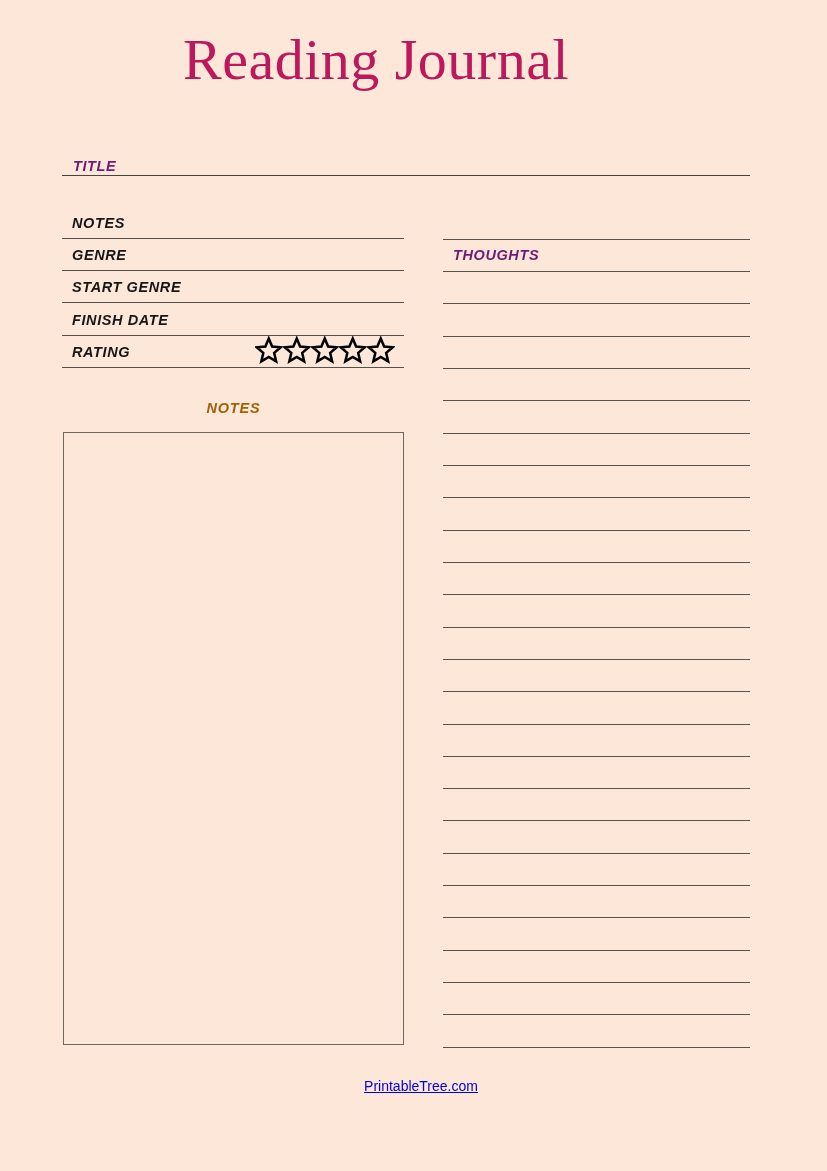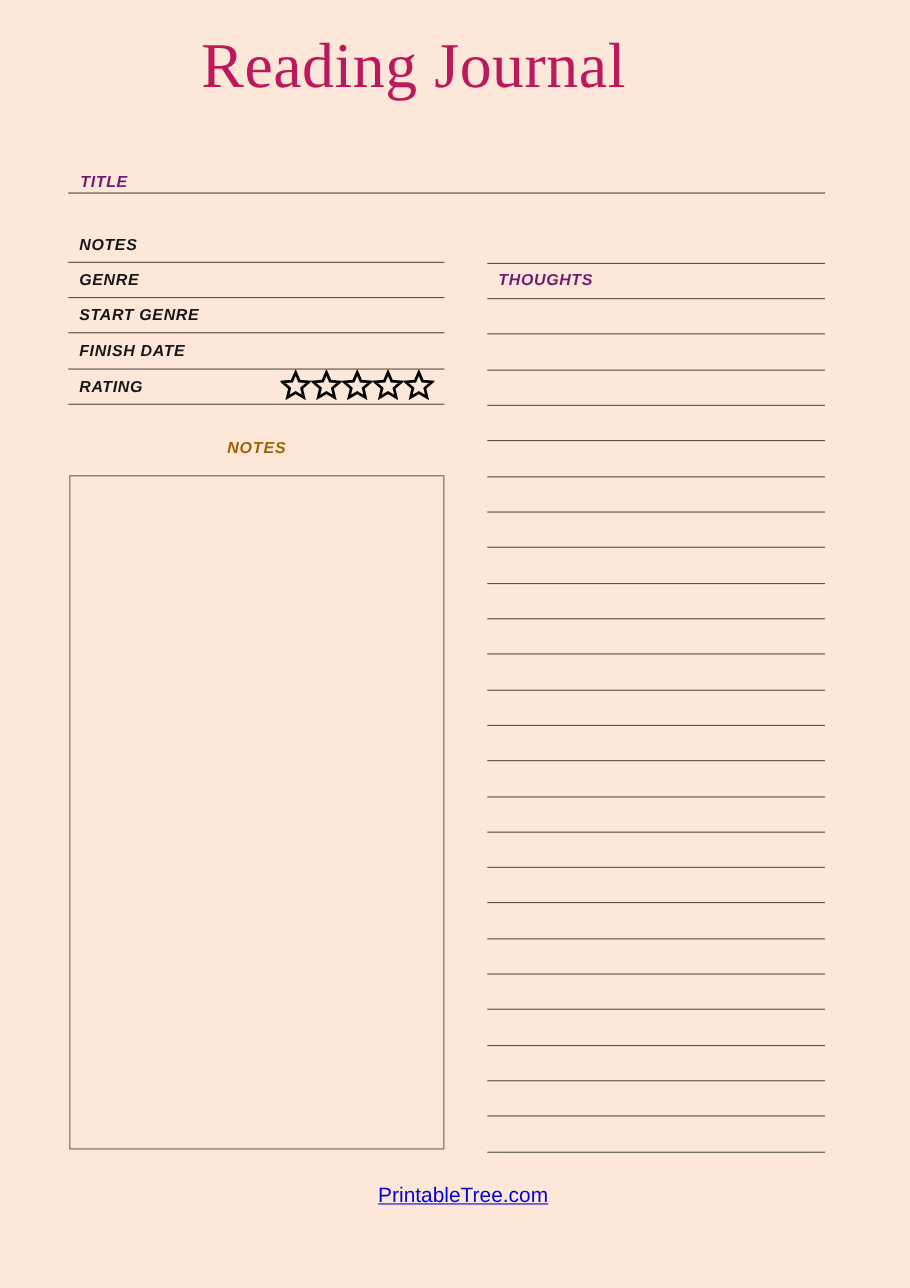--- a/index.html
+++ b/index.html
@@ -106,21 +106,21 @@
   }
   .footer {
     position: absolute;
     left: 0;
     top: 1077px;
     width: 842px;
     text-align: center;
   }
   .footer a {
     font-family: "Liberation Sans", sans-serif;
-    font-size: 19px;
+    font-size: 14px;
     color: #0000e0;
   }
 </style>
 </head>
 <body>
 
 <div class="page">
 
   <h1 class="page-title">Reading Journal</h1>
 

